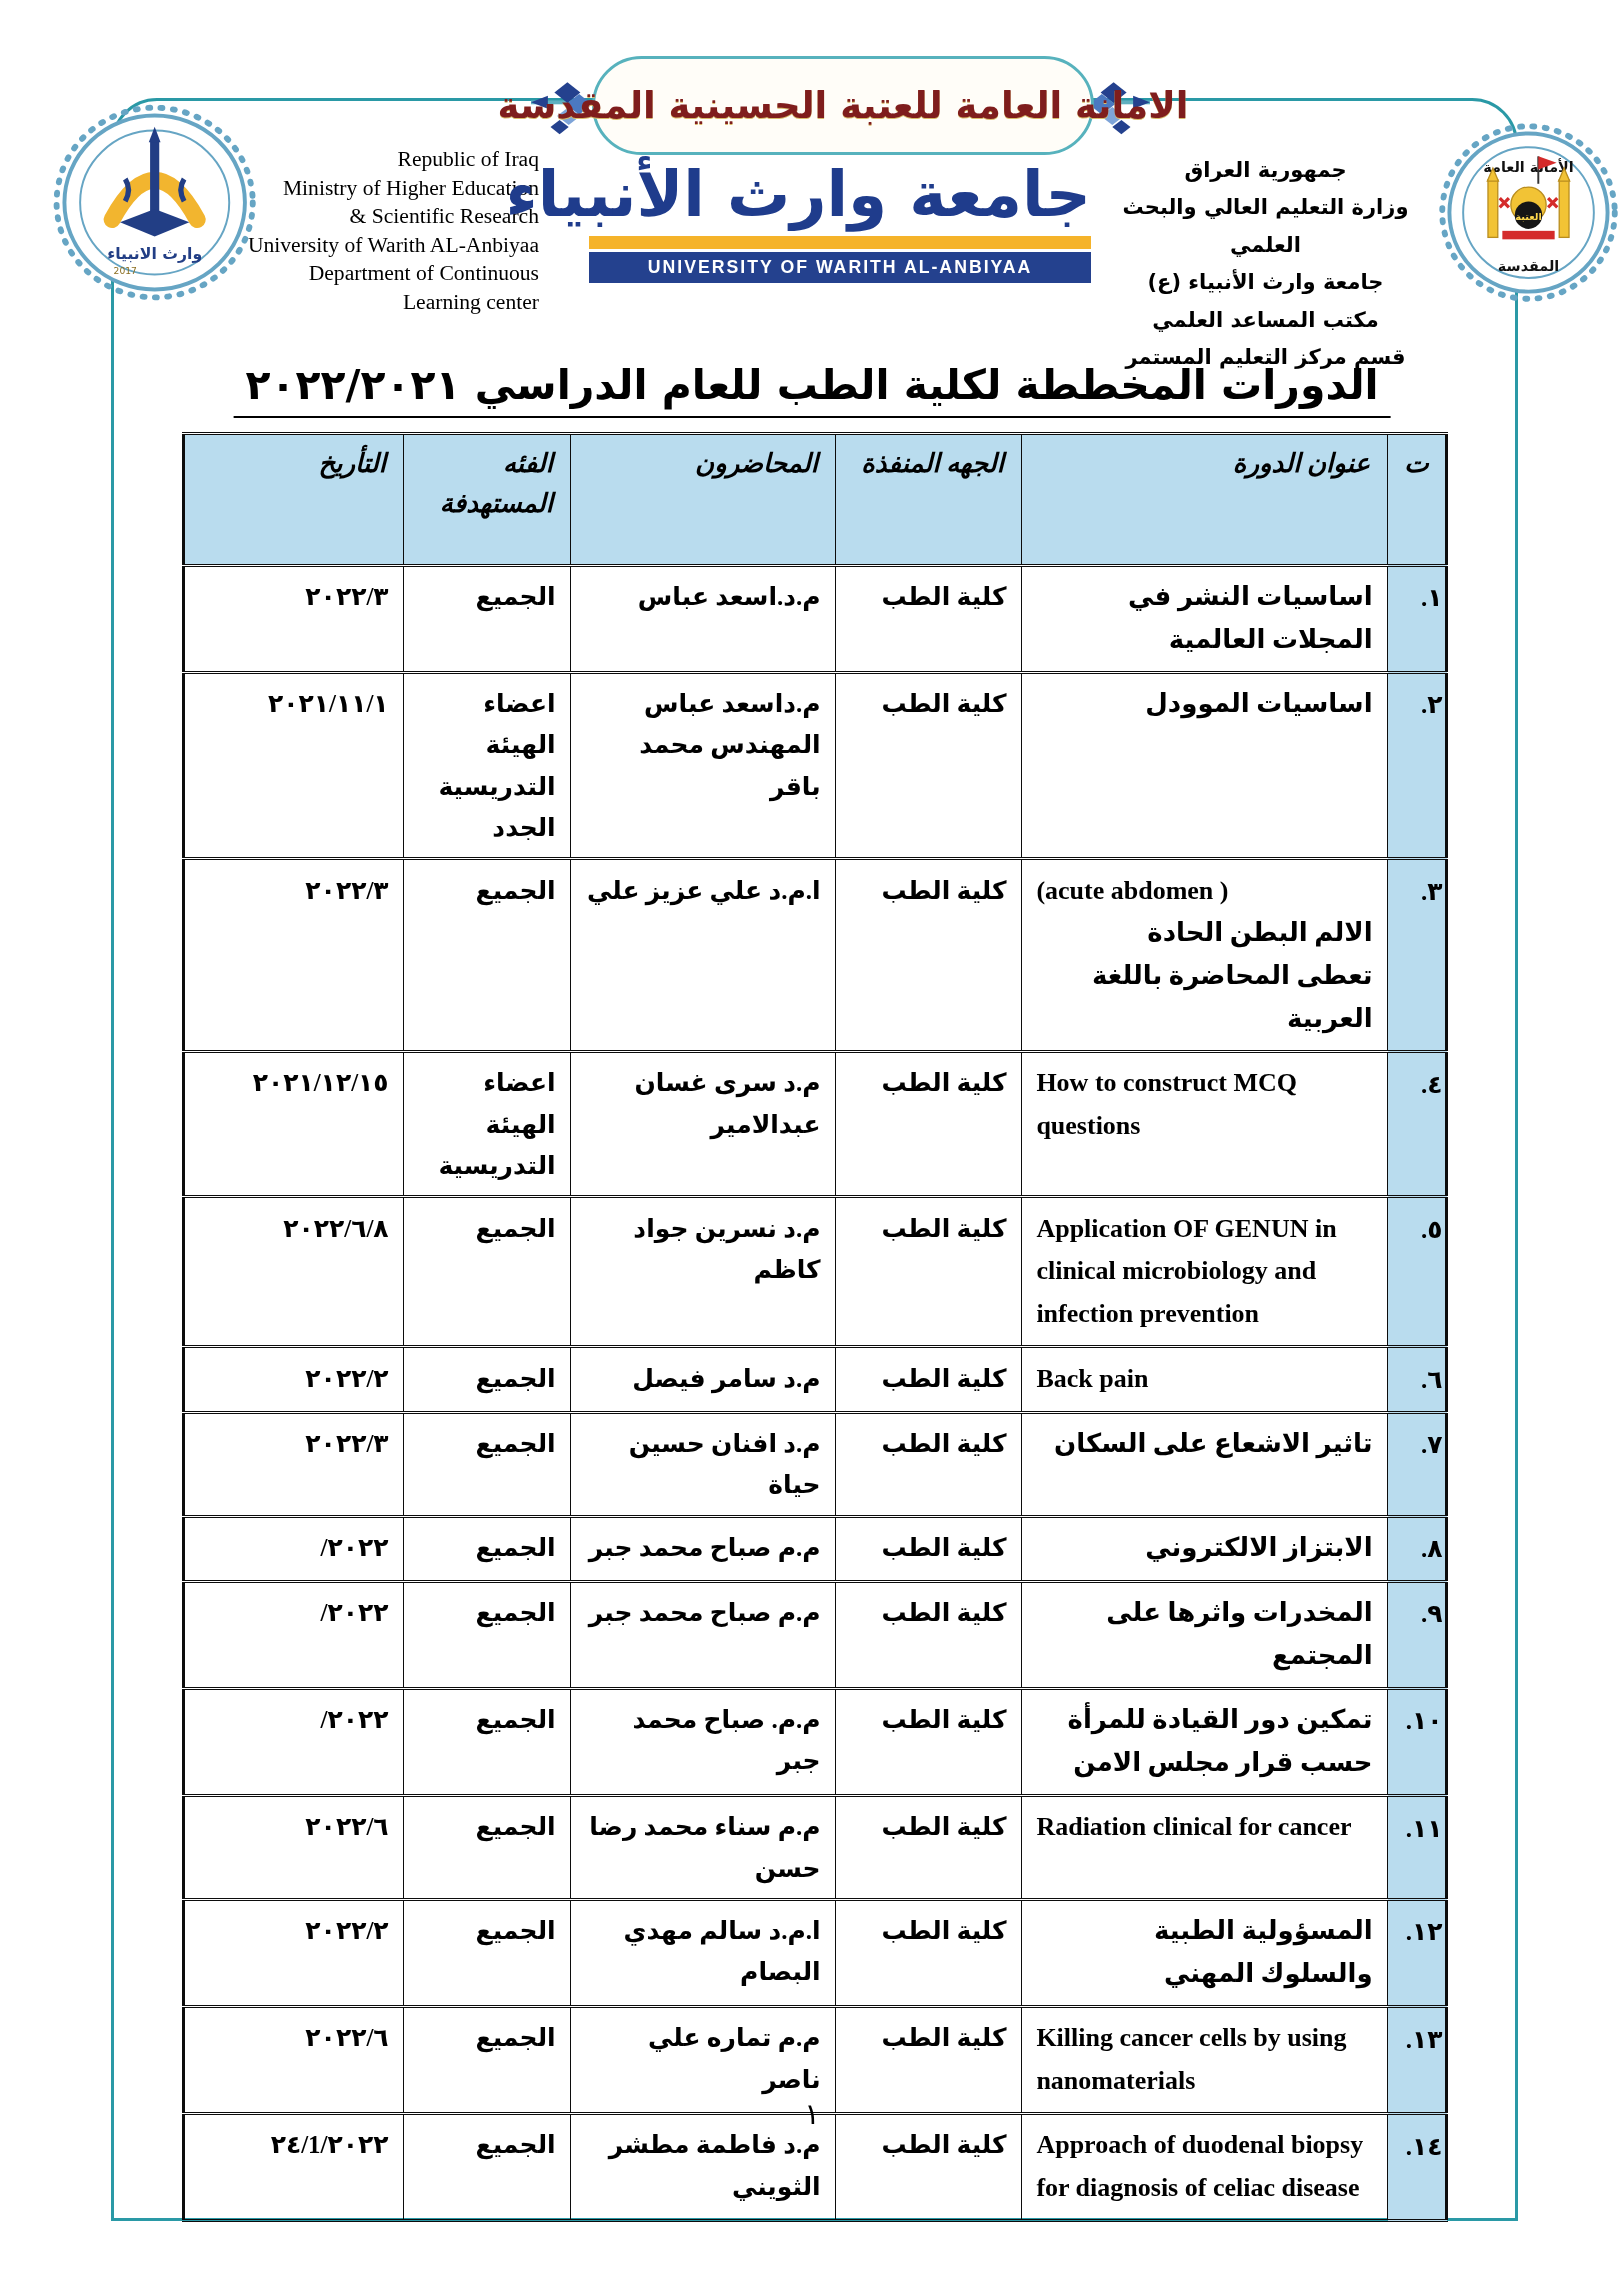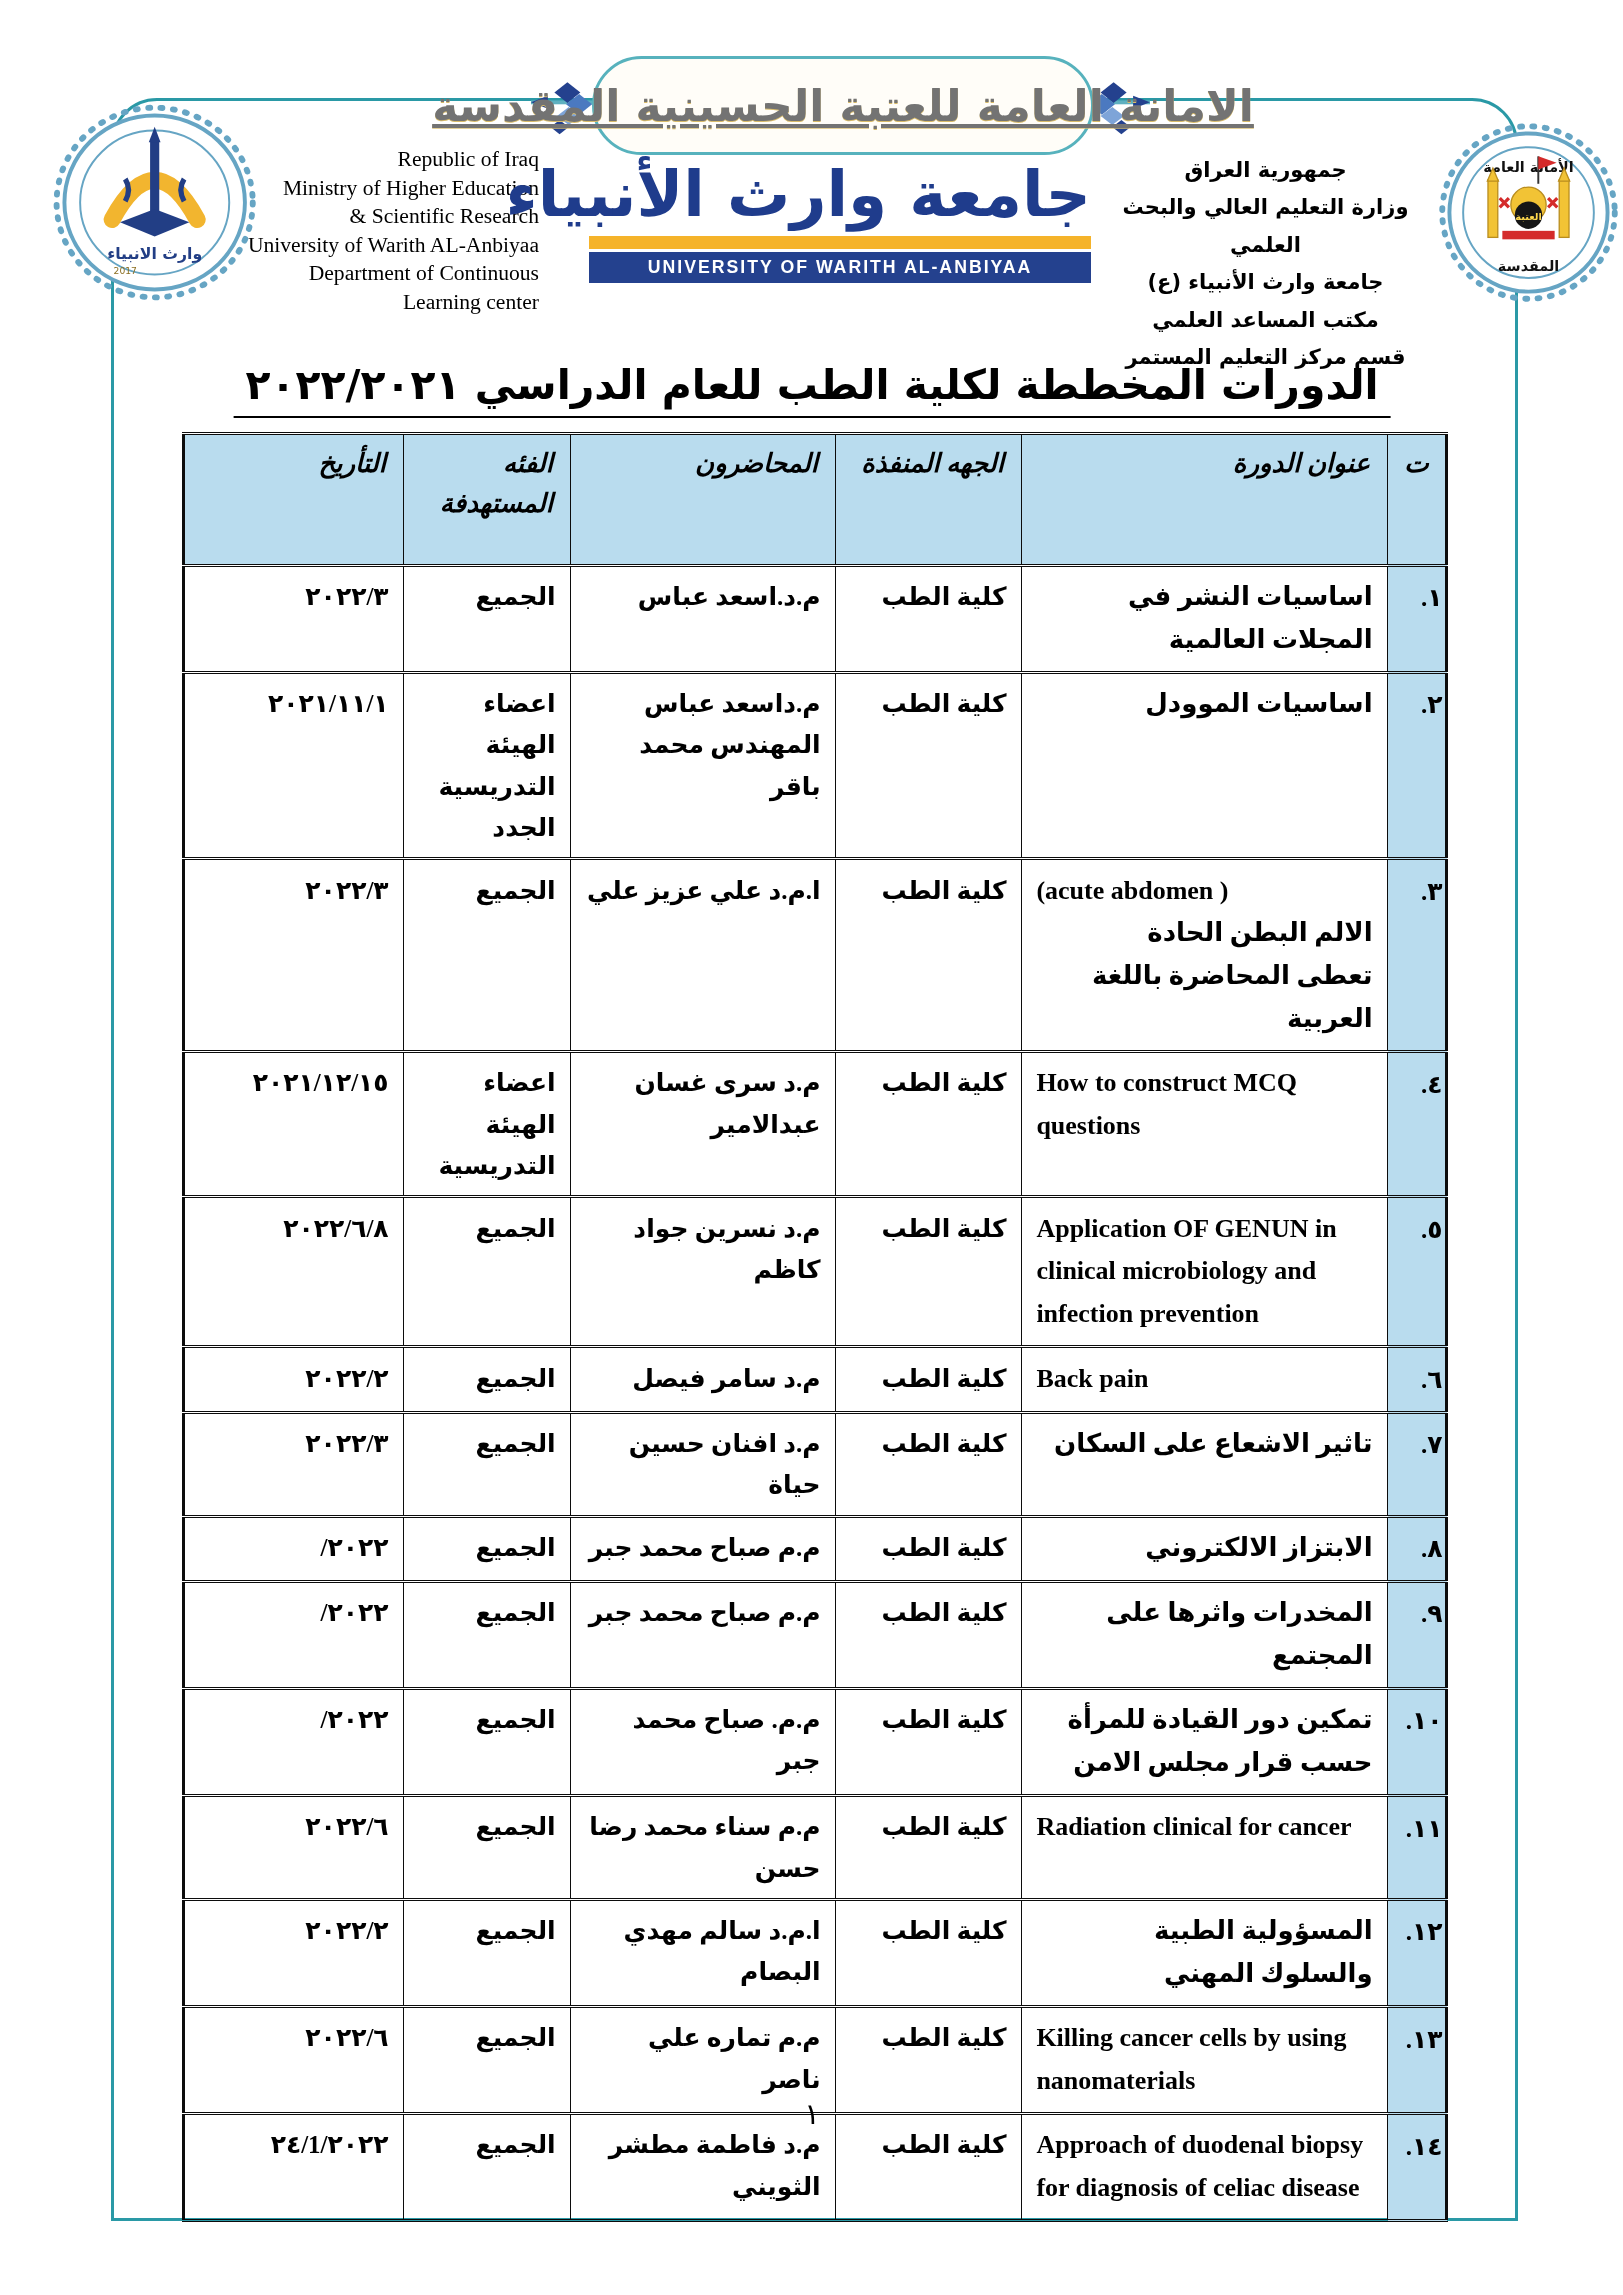--- a/index.html
+++ b/index.html
@@ -22,22 +22,22 @@
     font-size:21px;font-weight:bold;line-height:1.78;z-index:3;margin-top:10px;
   }
   .hdr-line{display:block;}
   
   .banner{
     position:absolute;left:592px;top:56px;width:496px;height:93px;
     background:#fffdf8;border:3.3px solid #57b2bd;border-radius:59px;z-index:3;
     display:flex;align-items:center;justify-content:center;
   }
   .banner-text{
-    direction:rtl;color:#737373;font-size:44px;font-weight:bold;
-    text-shadow:0 0.7px 0 #d8bb6a;white-space:nowrap;text-decoration:underline;
+    direction:rtl;color:#7f1d1d;font-size:37px;font-weight:bold;
+    text-shadow:0 0.7px 0 #d8bb6a;white-space:nowrap;
   }
   .knot{position:absolute;top:65px;z-index:2;}
   .knot.left{left:531px;}
   .knot.right{left:1085px;transform:scaleX(-1);}
   
   .wordmark{position:absolute;left:589px;top:156px;width:502px;text-align:center;z-index:3;}
   .wordmark-ar{
     direction:rtl;color:#1f3c8c;font-size:63px;font-weight:bold;line-height:1.25;white-space:nowrap;
   }
   .wordmark-goldbar{height:13px;background:#f5b32a;margin-top:1.3px;}

